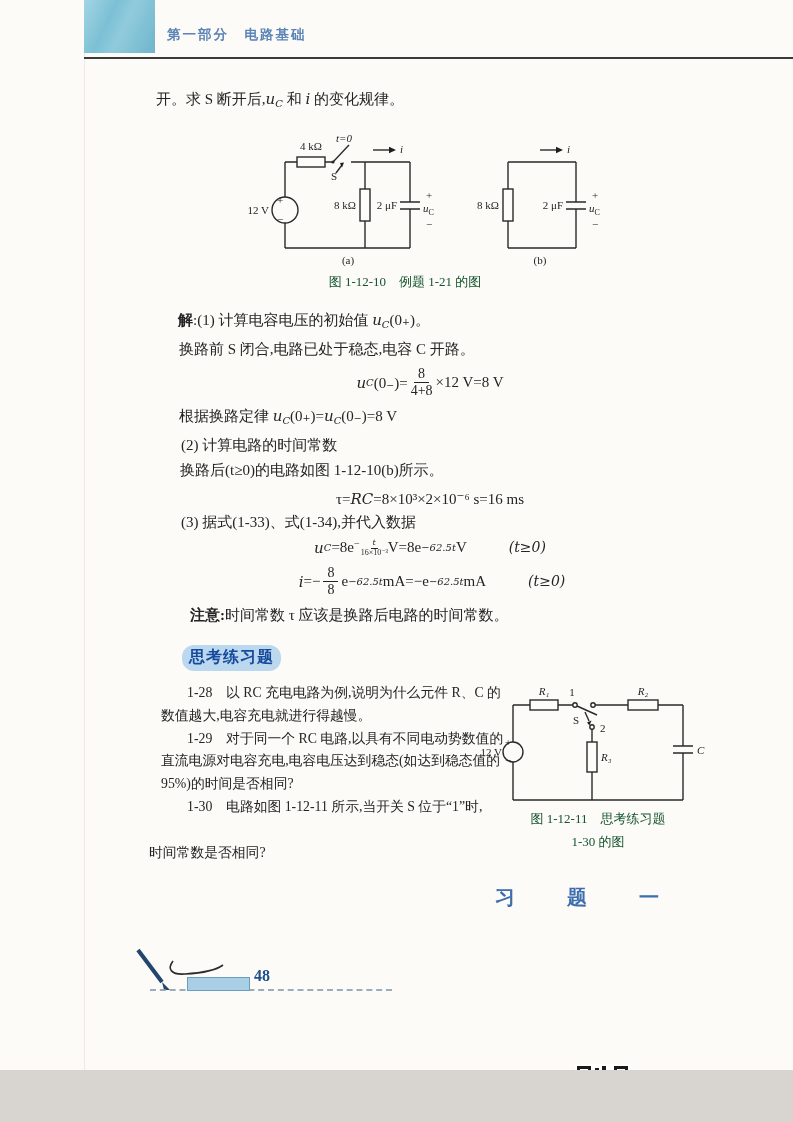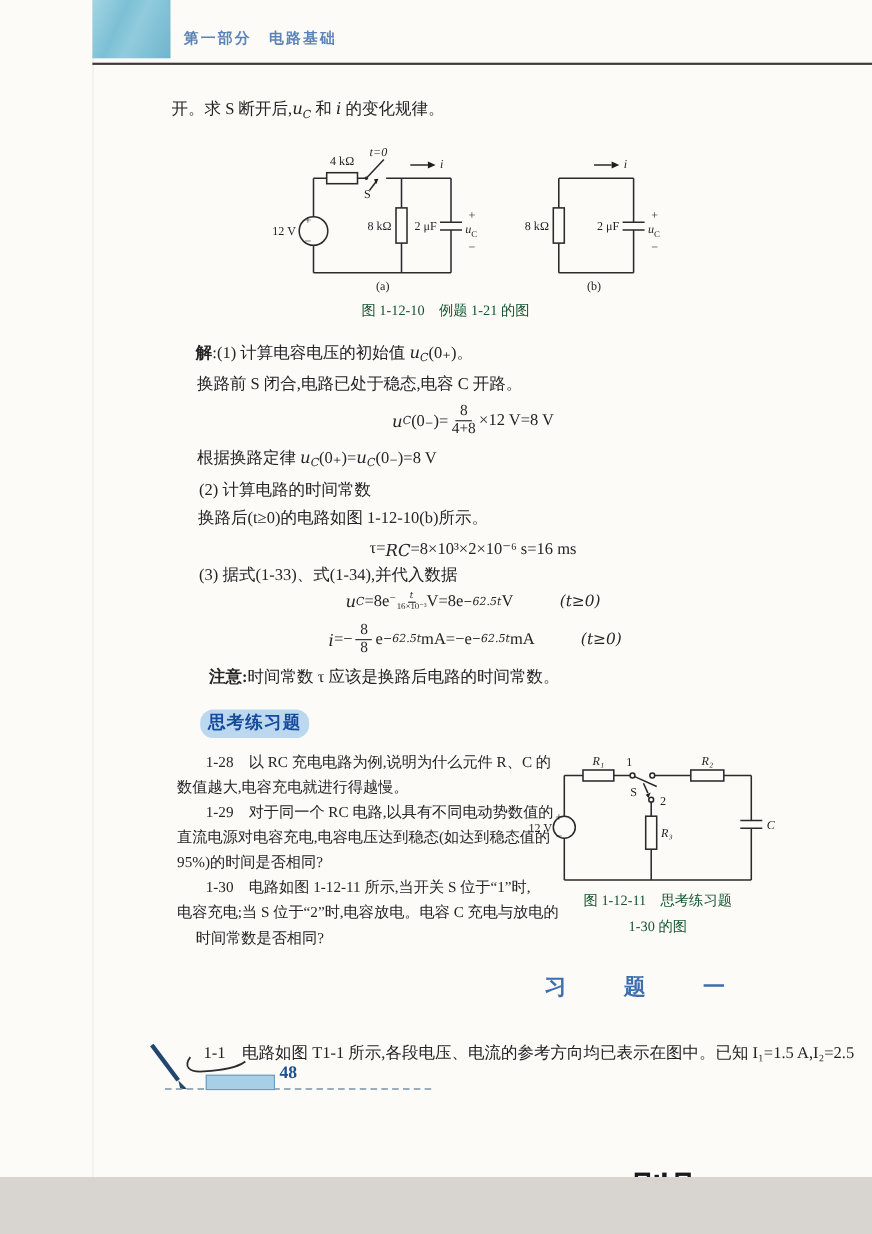--- a/index.html
+++ b/index.html
@@ -165,22 +165,21 @@
   </div>
 
   <div class="think-hd">思考练习题</div>
 
   <div class="abs t small" style="left:187px; top:684px;">1-28　以 RC 充电电路为例,说明为什么元件 R、C 的</div>
   <div class="abs t small" style="left:161px; top:707px;">数值越大,电容充电就进行得越慢。</div>
   <div class="abs t small" style="left:187px; top:730px;">1-29　对于同一个 RC 电路,以具有不同电动势数值的</div>
   <div class="abs t small" style="left:161px; top:752px;">直流电源对电容充电,电容电压达到稳态(如达到稳态值的</div>
   <div class="abs t small" style="left:161px; top:775px;">95%)的时间是否相同?</div>
   <div class="abs t small" style="left:187px; top:798px;">1-30　电路如图 1-12-11 所示,当开关 S 位于“1”时,</div>
-  <div class="abs t small" style="left:161px; top:821px;">电容充电;当 S 位于“2”时,电容放电。电容 C 充电与放电的</div>
-  <div class="abs t small" style="left:178px; top:844px;">时间常数是否相同?</div>
+  <div class="abs t small" style="left:149px; top:844px;">时间常数是否相同?</div>
 
   <svg class="abs" style="left:478px; top:682px;" width="240" height="122" viewBox="0 0 240 122">
     <path class="wire" d="M35,23 H52 M80,23 H95 M117,23 H150 M180,23 H205 M35,23 V60 M35,80 V118 M35,118 H205 M205,23 V64 M205,71 V118 M114,47 V60 M114,90 V118"></path>
     <circle class="wire" cx="35" cy="70" r="10"></circle>
     <rect class="box" x="52" y="18" width="28" height="10"></rect>
     <rect class="box" x="150" y="18" width="30" height="10"></rect>
     <rect class="box" x="109" y="60" width="10" height="30"></rect>
     <circle class="wire" cx="97" cy="23" r="2.2" fill="#fdfcf9"></circle>
     <circle class="wire" cx="115" cy="23" r="2.2" fill="#fdfcf9"></circle>
     <circle class="wire" cx="114" cy="45" r="2.2" fill="#fdfcf9"></circle>
@@ -197,23 +196,20 @@
     <text x="94" y="14" text-anchor="middle">1</text>
     <text x="122" y="50">2</text>
     <text x="101" y="42" text-anchor="end">S</text>
     <text x="219" y="72" class="it">C</text>
   </svg>
   <div class="abs caption" style="left:478px; top:810px; width:240px;">图 1-12-11　思考练习题</div>
   <div class="abs caption" style="left:478px; top:833px; width:240px;">1-30 的图</div>
 
   <div class="title1">习　题　一</div>
 
-  <div class="abs t" style="left:185px; top:948px;">
-    <span>1-1</span><span>　电路如图 T1-1 所示,各段电压、电流的参考方向均已表示在图中。已知 I₁=1.5 A,I₂=2.5</span>
-  </div>
 
   <svg class="abs" style="left:165px; top:955px;" width="70" height="26" viewBox="0 0 70 26">
     <path d="M8,6 C2,14 6,20 20,19 C38,18 50,16 58,10" stroke="#2b2b2b" stroke-width="1.6" fill="none"></path>
   </svg>
 
   <svg class="abs" style="left:128px; top:944px;" width="50" height="50" viewBox="0 0 50 50">
     <line x1="10" y1="6" x2="34" y2="38" stroke="#23456e" stroke-width="4"></line>
     <polygon points="34,38 42,46 36,46" fill="#23456e"></polygon>
   </svg>
 

